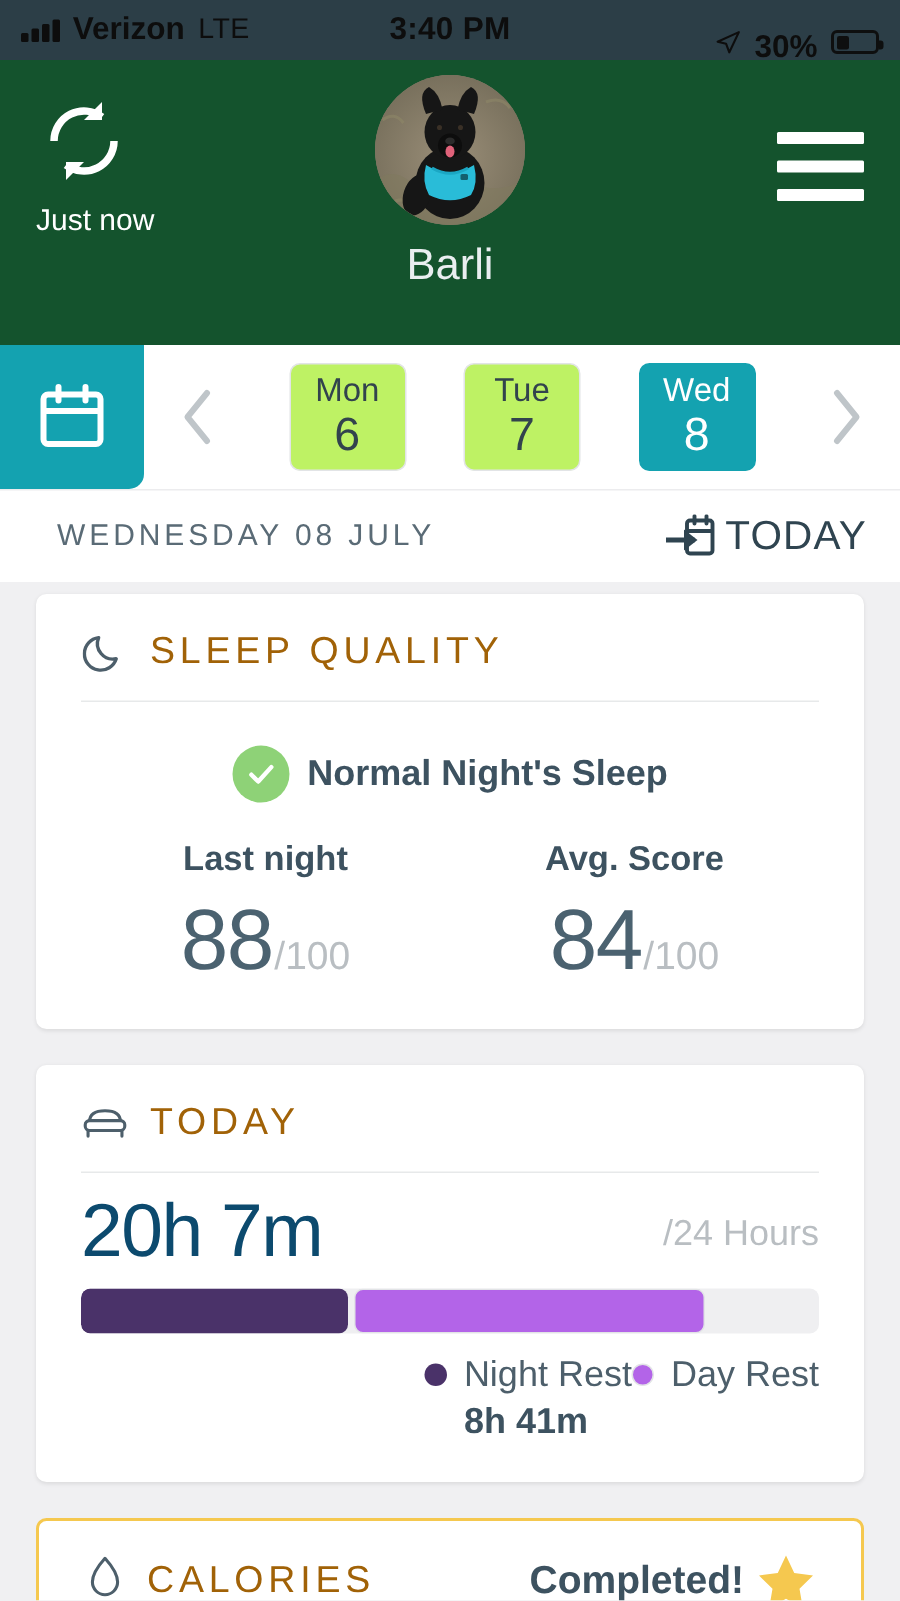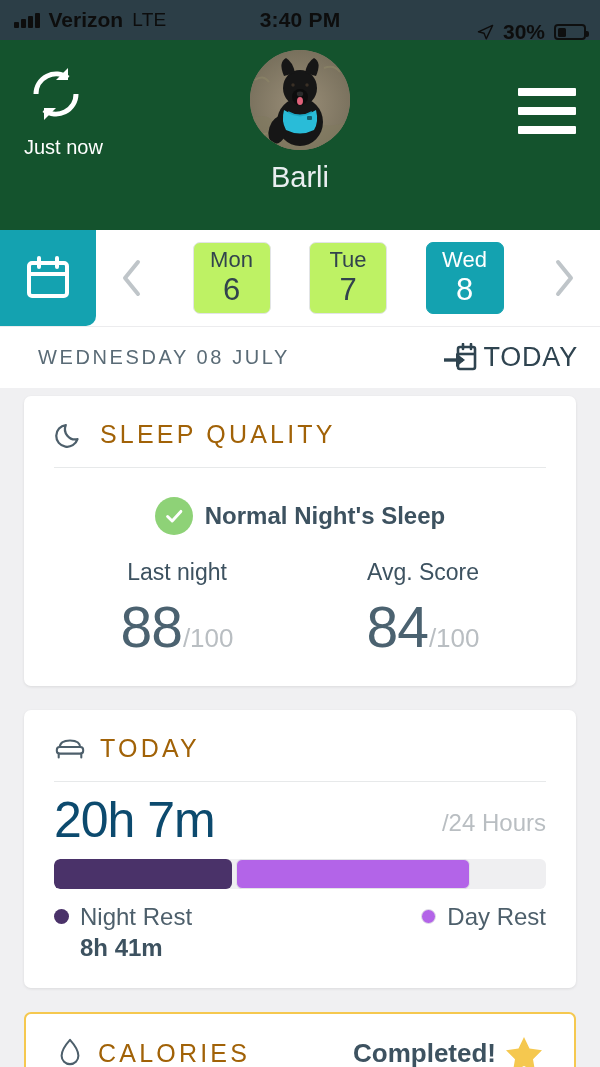--- a/index.html
+++ b/index.html
@@ -12,21 +12,21 @@
   .phone { position: relative; width: 600px; height: 1067px; background: #f0f0f2; }
 
   
   .statusbar {
     height: 40px; background: #2c3e47; color: #0d0d0d;
     display: flex; align-items: center; padding: 0 14px;
     font-size: 21px; font-weight: bold; gap: 28px;
   }
   .sb-left { display: flex; align-items: center; gap: 9px; flex: 1; }
   .sb-center { flex: 0 0 auto; letter-spacing: .2px; }
-  .sb-right { display: flex; align-items: center; gap: 9px; flex: 1; justify-content: flex-end; margin-top: 24px; }
+  .sb-right { display: flex; gap: 9px; flex: 1; justify-content: flex-end; margin-top: 24px; }
   .sig { display: flex; align-items: flex-end; gap: 2.5px; height: 15px; }
   .sig i { width: 4.5px; background: #0d0d0d; border-radius: 1px; display: block; }
   .sig i:nth-child(1) { height: 6px; }
   .sig i:nth-child(2) { height: 9px; }
   .sig i:nth-child(3) { height: 12px; }
   .sig i:nth-child(4) { height: 15px; }
   .carrier { font-weight: bold; }
   .lte { font-weight: normal; font-size: 19px; letter-spacing: .3px; }
   .loc-arrow { width: 17px; height: 17px; }
   .batt { position: relative; width: 32px; height: 16px; border: 2px solid #0d0d0d;
@@ -94,34 +94,34 @@
   .card-title { font-size: 25px; letter-spacing: 3.2px; color: #a16207; }
   .divider { height: 1px; background: #e7e9ea; margin: 17px 0 0 0; }
 
   
   .status-row { display: flex; align-items: center; justify-content: center; gap: 12px; margin-top: 29px; }
   .check { width: 38px; height: 38px; border-radius: 50%; background: #8ed277; display:flex; align-items:center; justify-content:center; }
   .check svg { width: 22px; height: 22px; }
   .status-text { font-size: 24px; font-weight: bold; color: #3d5260; }
   .metrics { display: flex; margin-top: 24px; }
   .metric { flex: 1; text-align: center; }
-  .metric .mlabel { font-size: 23px; font-weight: normal; color: #3d5260; }
+  .metric .mlabel { font-size: 23px; font-weight: bold; color: #3d5260; }
   .metric .mval { margin-top: 8px; display: flex; align-items: baseline; justify-content: center; }
   .metric .mnum { font-size: 57px; font-weight: 300; color: #4b6270; letter-spacing: -1px; }
   .metric .munit { font-size: 26px; color: #b9bec2; margin-left: 1px; }
 
   
   .rest-top { display: flex; align-items: flex-end; justify-content: space-between; margin-top: 12px; }
   .rest-big { font-size: 50px; font-weight: 300; color: #0c4a6e; letter-spacing: -1px; line-height: 1.05; }
   .rest-unit { font-size: 24px; color: #b9bec2; padding-bottom: 10px; }
   .bar { height: 30px; background: #efeff1; border-radius: 6px; margin-top: 12px; display: flex; overflow: hidden; }
   .bar .seg { height: 100%; border-radius: 6px; }
   .bar .seg.night { background: #4a3269; }
   .bar .seg.day { background: #b364e8; margin-left: 4px; }
-  .legend { display: flex; justify-content: space-between; margin-top: 14px; }
+  .legend { display: flex; justify-content: flex-end; margin-top: 14px; }
   .leg { display: flex; flex-direction: column; }
   .leg.right { align-items: flex-end; }
   .leg-top { display: flex; align-items: center; gap: 11px; }
   .dot { width: 15px; height: 15px; border-radius: 50%; }
   .dot.night { background: #4a3269; }
   .dot.day { background: #b364e8; }
   .leg-name { font-size: 24px; color: #4d5f6b; }
   .leg-val { font-size: 24px; font-weight: bold; color: #3d5260; margin-top: 3px; margin-left: 26px; }
   .leg.right .leg-val { margin-left: 0; margin-right: 0; }
 

